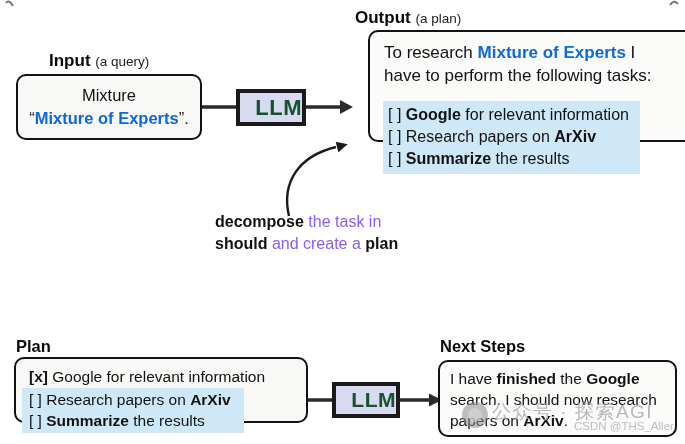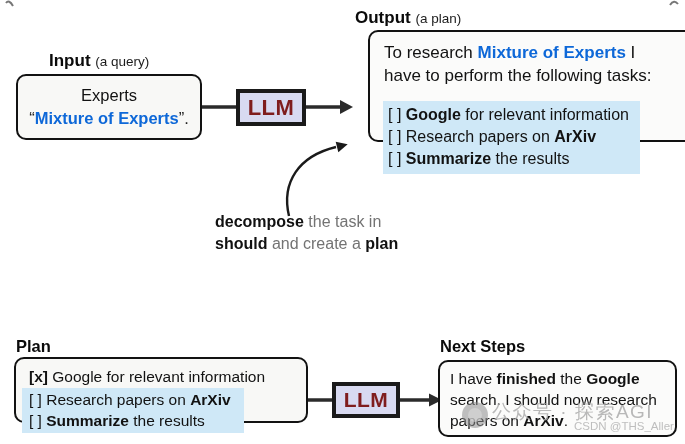--- a/index.html
+++ b/index.html
@@ -9,28 +9,28 @@
   }
   .abs{position:absolute;}
   .sec-label{font-size:17px;font-weight:bold;color:#0b0b0b;white-space:nowrap;}
   .sec-label .note{font-size:13.5px;font-weight:normal;color:#1c1c1c;}
   .box{
     position:absolute;box-sizing:border-box;background:#f8f8f6;
     border:2.5px solid #121212;border-radius:10px;
   }
   .llm-box{
     position:absolute;box-sizing:border-box;background:#d8daf1;border:4px solid #1a1a1a;
-    display:flex;align-items:center;justify-content:center;
-    font-weight:bold;color:#7f1d1d;letter-spacing:.5px;
+    display:flex;align-items:center;justify-content:flex-end;
+    font-weight:bold;color:#14532d;letter-spacing:.5px;
   }
   .input-box{display:flex;flex-direction:column;align-items:center;justify-content:center;
     font-size:16.5px;line-height:23px;text-align:center;}
   .blue{color:#0e68d8;font-weight:bold;}
   .b{font-weight:bold;}
-  .red{color:#737373;}
+  .red{color:#8b5cf6;}
   .nowrap{white-space:nowrap;}
   .output-box{padding:9px 0 0 14px;font-size:17px;line-height:23px;background:#fbfbfa;}
   .hl-block{
     background:#cfe8f7;width:fit-content;margin-top:14px;margin-left:-1px;
     padding:3px 11px 4px 5px;font-size:16px;line-height:22px;
   }
   .plan-box{padding:7px 0 0 6px;font-size:15.5px;line-height:21px;}
   .plan-line1{margin-left:7px;white-space:nowrap;}
   .hl-block2{
     background:#cfe8f7;width:fit-content;margin-top:1px;
@@ -80,21 +80,21 @@
     <line x1="400" y1="400" x2="430" y2="400" stroke="#2b2b2b" stroke-width="3.5"></line>
     <polygon points="429,393.5 442,400 429,406.5" fill="#2b2b2b"></polygon>
   </svg>
 
   <div class="abs sec-label z2" style="left:20px;top:51px;margin-left:29px;">
     <span>Input</span>
     <span class="note">(a query)</span>
   </div>
 
   <div class="box input-box z2" style="left:16px;top:74px;width:186px;height:66px;">
-    <div class="nowrap">Experts</div>
+    <div class="nowrap">Mixture</div>
     <div class="nowrap"><span style="color:#222;">“</span><span class="blue">Mixture of Experts</span><span style="color:#222;">”.</span></div>
   </div>
 
   <div class="llm-box z2" style="left:236px;top:89px;width:70px;height:37px;font-size:22px;">
     <span>LLM</span>
   </div>
 
   <div class="abs sec-label z2" style="left:355px;top:8px;">
     <span>Output</span>
     <span class="note">(a plan)</span>

